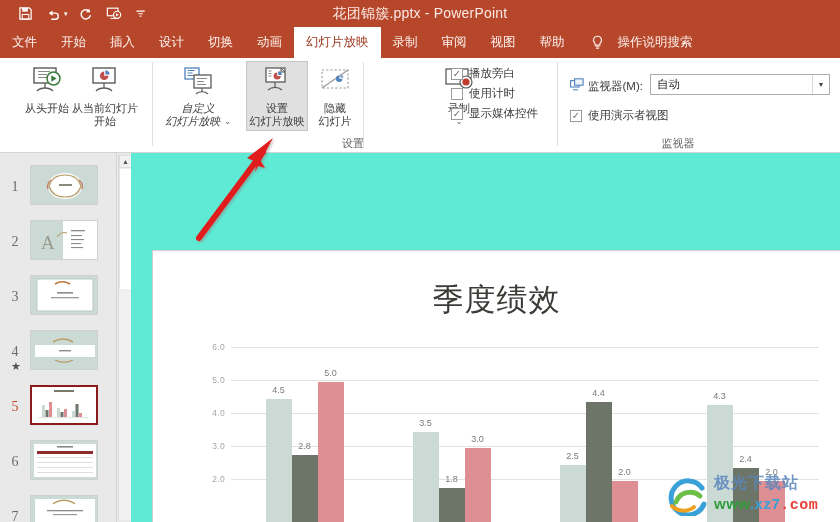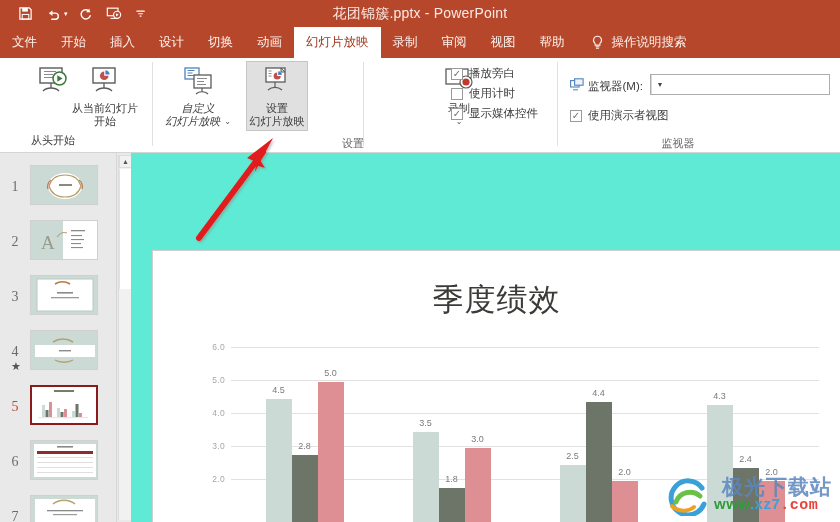--- a/index.html
+++ b/index.html
@@ -35,21 +35,21 @@
     position: absolute; left: 0; top: 27px; width: 840px; height: 31px;
     background: #b7472a;
     display: flex; align-items: stretch;
   }
   .tab {
     display: flex; align-items: center; justify-content: center;
     padding: 0 12px; font-size: 12.5px; color: #fdf2ef;
     white-space: nowrap;
   }
   .tab.active { background: #ffffff; color: #9c3a22; }
-  .tab-tell { display: flex; align-items: center; gap: 8px; padding-left: 14px; }
+  .tab-tell { display: flex; align-items: center; gap: 14px; padding-left: 14px; }
   .bulb { width: 13px; height: 15px; }
 
   
   .ribbon {
     position: absolute; left: 0; top: 58px; width: 840px; height: 95px;
     background: #ffffff; border-bottom: 1px solid #d4d4d4;
   }
   .rgroup { position: absolute; top: 0; height: 94px; }
   .rgroup-label {
     position: absolute; bottom: 1px; width: 100%; text-align: center;
@@ -149,21 +149,21 @@
   .groups { position: absolute; left: 0; right: 0; top: 0; height: 200px; display: flex; }
   .grp { flex: 1; position: relative; display: flex; align-items: flex-end; justify-content: center; gap: 0; }
   .bar { width: 26px; position: relative; }
   .bar .blab {
     position: absolute; left: 50%; transform: translateX(-50%);
     top: -14px; font-size: 9px; color: #7a7a7a; white-space: nowrap;
   }
 
   
   .watermark { position: absolute; right: 8px; bottom: 2px; width: 170px; height: 48px; pointer-events: none; }
-  .wm-cn { position: absolute; left: 60px; top: 1px; font-size: 21px; font-weight: bold; color: #5b86bd; opacity: .85; letter-spacing: 1px; }
+  .wm-cn { position: absolute; left: 52px; top: 1px; font-size: 16px; font-weight: bold; color: #5b86bd; opacity: .85; letter-spacing: 1px; }
   .wm-url { position: absolute; left: 52px; top: 23px; font-size: 15px; font-weight: bold; letter-spacing: .5px; }
 
   
   .annot-arrow { position: absolute; left: 185px; top: 130px; width: 115px; height: 115px; pointer-events: none; }
 </style>
 </head>
 <body>
 
 <div id="app">
 
@@ -226,21 +226,21 @@
           <path d="M5 11.8h3M5.4 13.3h2.2" stroke="#fdf2ef" stroke-width="1.1" stroke-linecap="round"></path>
         </svg>
       </span>
       <span>操作说明搜索</span>
     </div>
   </div>
 
   <div class="ribbon">
 
     <div class="rgroup" style="left:0; width:152px;">
-      <div class="bigbtn" style="left:22px; width:62px;gap:32px;">
+      <div class="bigbtn" style="left:16px; width:62px;">
         <span class="glyph">
           <svg width="36" height="34" viewBox="0 0 36 34">
             <rect x="5" y="3" width="22" height="15" fill="none" stroke="#5b5b5b" stroke-width="1.4"></rect>
             <path d="M9 6.5h12M9 9.5h9M9 12.5h10" stroke="#8a8a8a" stroke-width="1.1"></path>
             <path d="M16 18v5" stroke="#5b5b5b" stroke-width="1.3"></path>
             <path d="M8 26c4-4 12-4 16 0" fill="none" stroke="#5b5b5b" stroke-width="1.3"></path>
             <circle cx="24.5" cy="13.5" r="6.5" fill="#fff" stroke="#3b7a3b" stroke-width="1.5"></circle>
             <path d="M22.3 10.3 27.6 13.5l-5.3 3.2z" fill="#3b7a3b"></path>
           </svg>
         </span>
@@ -290,20 +290,32 @@
             <path d="M18.2 7.4a3.6 3.6 0 1 0 3.6 3.6h-3.6z" fill="#c0504d"></path>
             <path d="M19.2 6.3v3.6h3.6a3.6 3.6 0 0 0-3.6-3.6z" fill="#4f81bd"></path>
             <path d="M16 17v5" stroke="#5b5b5b" stroke-width="1.2"></path>
             <path d="M9 25c4-3.5 10-3.5 14 0" fill="none" stroke="#5b5b5b" stroke-width="1.2"></path>
           </svg>
         </span>
         <span>设置</span>
         <span>幻灯片放映</span>
       </div>
 
+      <div class="bigbtn" style="left:158px; width:48px;">
+        <span class="glyph">
+          <svg width="36" height="34" viewBox="0 0 36 34">
+            <rect x="5" y="5" width="26" height="18" fill="none" stroke="#9a9a9a" stroke-width="1.1" stroke-dasharray="2.2 2"></rect>
+            <path d="M5 23 31 5" stroke="#9a9a9a" stroke-width="1.2"></path>
+            <path d="M22.2 10.6a3.2 3.2 0 1 0 3.2 3.2h-3.2z" fill="#4f81bd"></path>
+            <path d="M23.2 9.6v3.2h3.2a3.2 3.2 0 0 0-3.2-3.2z" fill="#8aa9cf"></path>
+          </svg>
+        </span>
+        <span>隐藏</span>
+        <span>幻灯片</span>
+      </div>
 
       <div class="rgroup-sep" style="left:210px; top:4px;"></div>
 
 
       <div class="bigbtn" style="left:282px; width:48px;">
         <span class="glyph">
           <svg width="36" height="34" viewBox="0 0 36 34">
             <rect x="5" y="4" width="22" height="15" fill="#fff" stroke="#5b5b5b" stroke-width="1.3"></rect>
             <circle cx="25" cy="17" r="6" fill="#fff" stroke="#5b5b5b" stroke-width="1.2"></circle>
             <circle cx="25" cy="17" r="3.6" fill="#c0392b"></circle>
@@ -333,20 +345,21 @@
     <div class="rgroup" style="left:558px; width:282px;">
       <span style="position:absolute;left:12px;top:20px;">
         <svg width="14" height="14" viewBox="0 0 14 14">
           <rect x="0.6" y="2.6" width="8.5" height="6.4" fill="#fff" stroke="#4f81bd" stroke-width="1.1"></rect>
           <rect x="4.6" y="0.8" width="8.5" height="6.4" fill="#eef3fa" stroke="#4f81bd" stroke-width="1.1"></rect>
           <path d="M3 11.8h5" stroke="#4f81bd" stroke-width="1"></path>
         </svg>
       </span>
       <div class="combo-label" style="left:30px; top:21px;">监视器(M):</div>
       <div class="combo" style="left:92px; top:16px; width:180px;">
+        <span class="val">自动</span>
         <span class="drop">▼</span>
       </div>
       <div class="chk-row" style="left:12px; top:50px;">
         <span class="chkbox">✓</span>
         <span>使用演示者视图</span>
       </div>
       <div class="rgroup-label" style="left:0; width:240px;">监视器</div>
     </div>
   </div>
 

